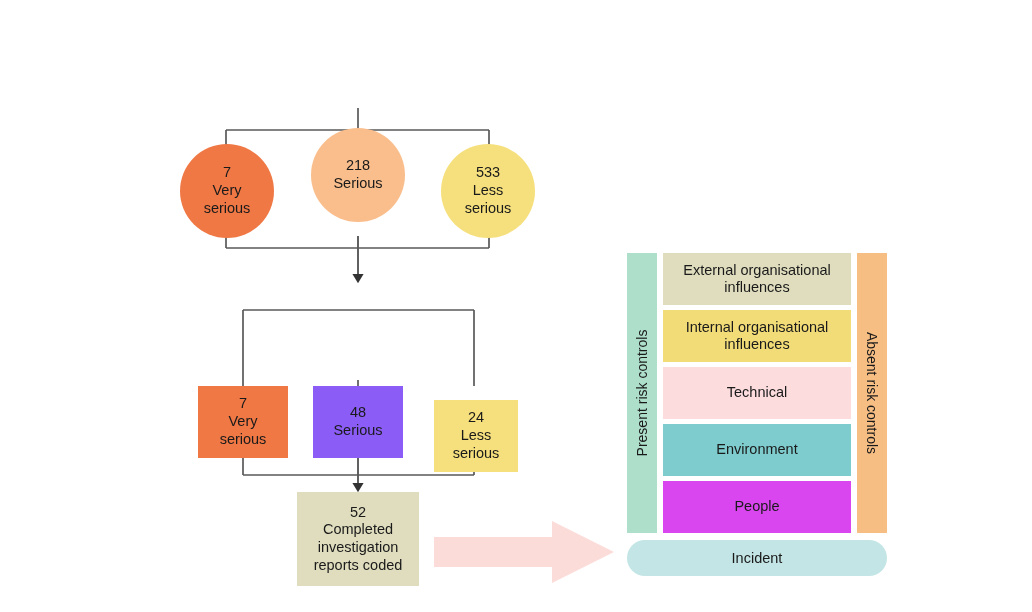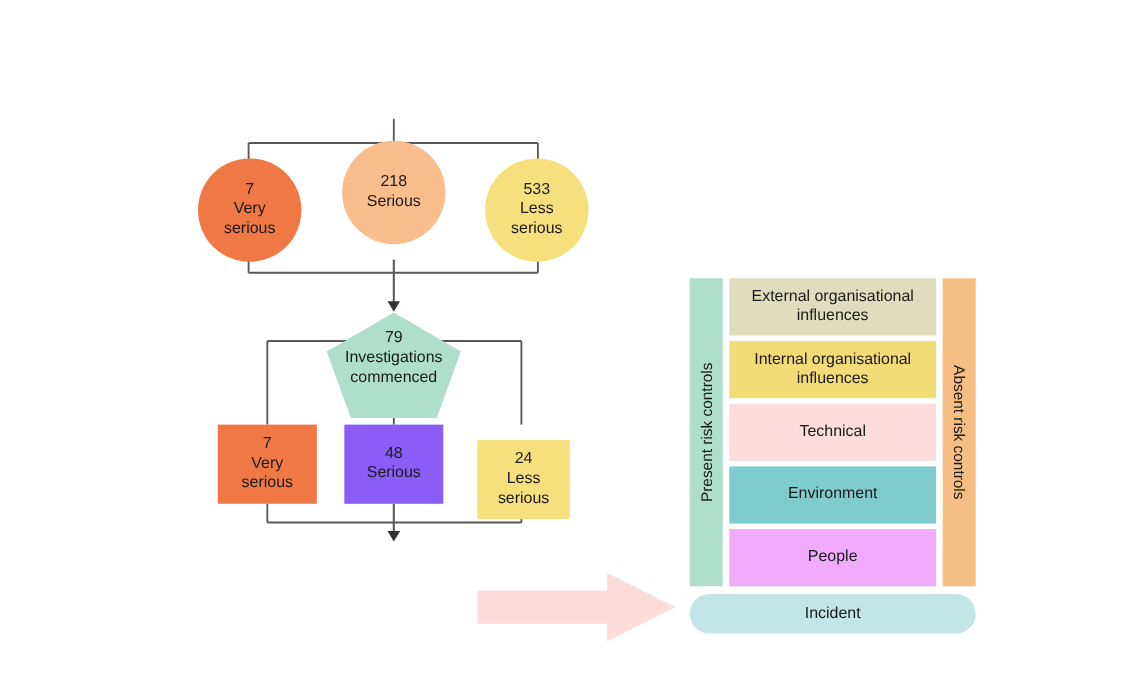--- a/index.html
+++ b/index.html
@@ -193,43 +193,44 @@
     <span class="node-text">218
 Serious</span>
   </div>
 
   <div class="node circle" id="node-sev-less" style="background: rgb(246, 224, 125);">
     <span class="node-text">533
 Less
 serious</span>
   </div>
 
-  <div class="node pentagon" id="node-investig" style="background: rgb(173, 223, 203);">
-    <span class="node-text">79
-Investigations
-commenced</span>
-  </div>
 
   <div class="node" id="node-inv-very" style="background: rgb(240, 120, 69);">
     <span class="node-text">7
 Very
 serious</span>
   </div>
 
   <div class="node" id="node-inv-ser" style="background: #8b5cf6;">
     <span class="node-text">48
 Serious</span>
   </div>
 
   <div class="node" id="node-inv-less" style="background: rgb(246, 224, 125);">
     <span class="node-text">24
 Less
 serious</span>
   </div>
 
+  <div class="node" id="node-completed" style="background: rgb(223, 221, 190);">
+    <span class="node-text">52
+Completed
+investigation
+reports coded</span>
+  </div>
 
   <div id="model-panel">
 
     <div id="model-stack">
 
       <div class="side-band" id="band-present" style="background: rgb(173, 223, 203);">
         <span class="band-label">Present risk controls</span>
       </div>
 
       <div id="factor-rows">
@@ -238,21 +239,21 @@
         </div>
         <div class="factor-row" style="background: rgb(242, 220, 120);">
           <span>Internal organisational influences</span>
         </div>
         <div class="factor-row" style="background: rgb(252, 220, 221);">
           <span>Technical</span>
         </div>
         <div class="factor-row" style="background: rgb(126, 204, 206);">
           <span>Environment</span>
         </div>
-        <div class="factor-row" style="background: #f0abfc;">
+        <div class="factor-row" style="background: #d946ef;">
           <span>People</span>
         </div>
       </div>
 
       <div class="side-band" id="band-absent" style="background: rgb(247, 190, 132);">
         <span class="band-label">Absent risk controls</span>
       </div>
 
     </div>
 

